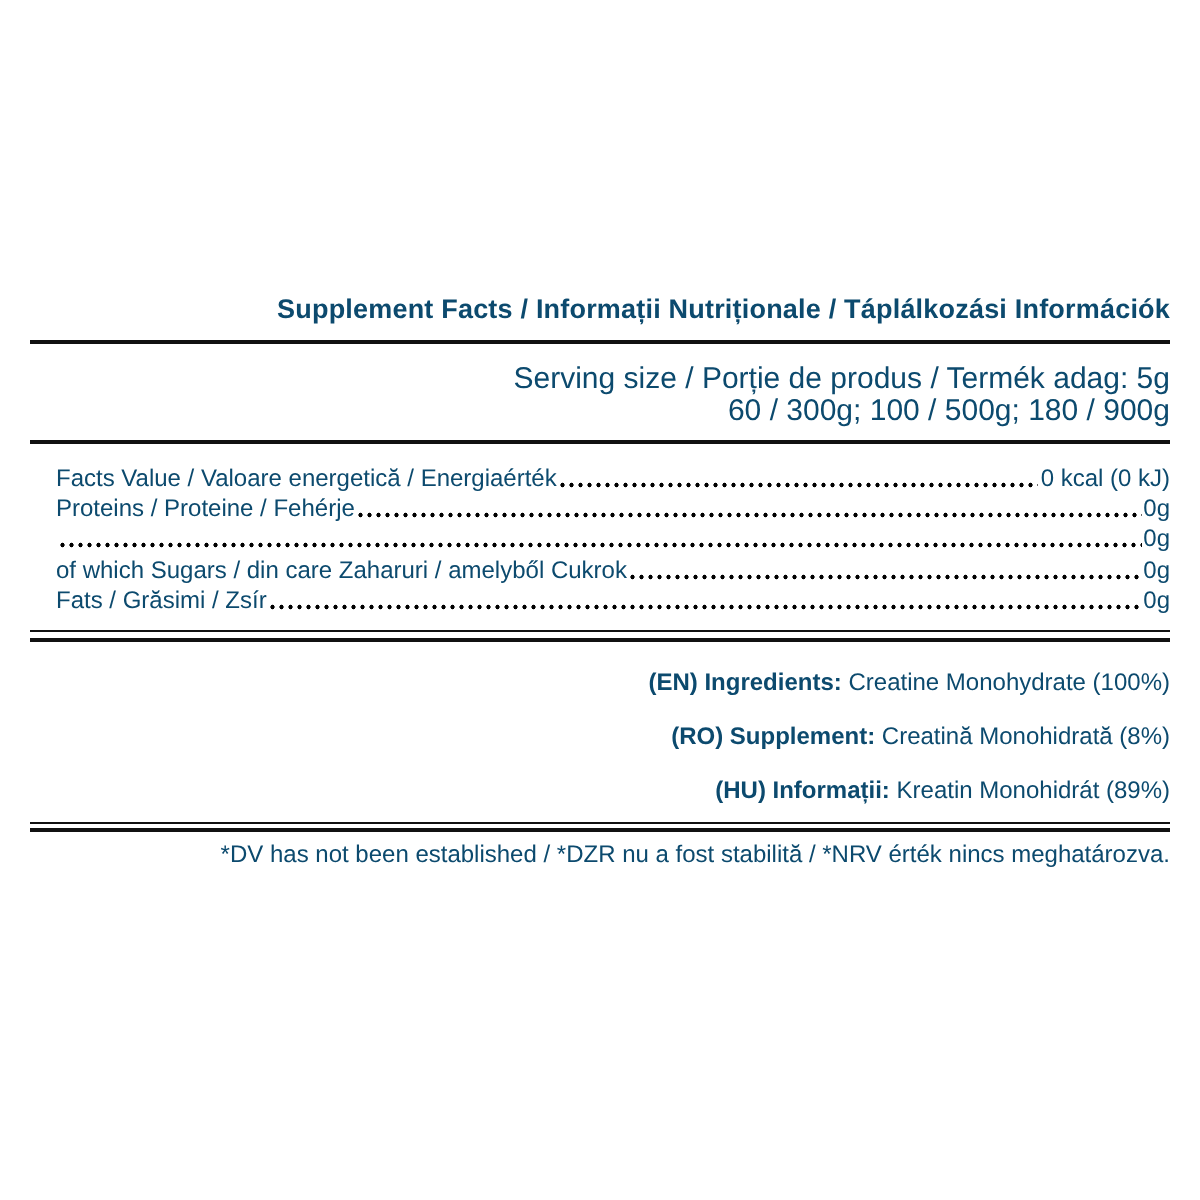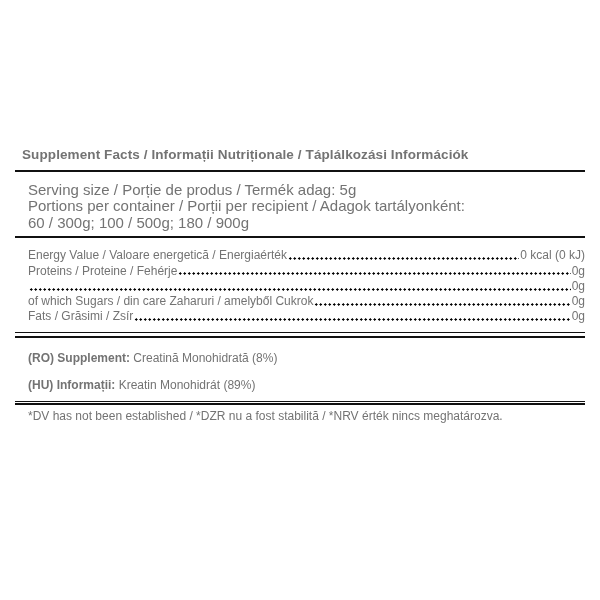--- a/index.html
+++ b/index.html
@@ -6,22 +6,23 @@
     margin: 0;
     padding: 0;
     background: #ffffff;
   }
   .canvas {
     position: relative;
     width: 600px;
     height: 600px;
     background: #ffffff;
     font-family: "Liberation Sans", "DejaVu Sans", sans-serif;
-    color: #737373;
+    color: #0c4a6e;
     overflow: hidden;
+    text-align: right;
   }
   .label {
     position: absolute;
     left: 15px;
     top: 146px;
     width: 570px;
   }
   .header {
     padding-left: 7px;
     font-size: 13.5px;
@@ -100,29 +101,28 @@
 
 <div class="canvas">
   <div class="label">
 
     <div class="header">Supplement Facts / Informații Nutriționale / Táplálkozási Információk</div>
 
     <div class="rule-thick"></div>
 
     <div class="serving">
       <div>Serving size / Porție de produs / Termék adag: 5g</div>
-      <div>Portions per container / Porții per recipient / Adagok tartályonként:</div>
       <div>60 / 300g; 100 / 500g; 180 / 900g</div>
     </div>
 
     <div class="rule-medium"></div>
 
     <div class="nutrients">
       <div class="nutrient-row">
-        <span class="nutrient-name">Energy Value / Valoare energetică / Energiaérték</span>
+        <span class="nutrient-name">Facts Value / Valoare energetică / Energiaérték</span>
         <span class="dots"></span>
         <span class="nutrient-value">0 kcal (0 kJ)</span>
       </div>
       <div class="nutrient-row">
         <span class="nutrient-name">Proteins / Proteine / Fehérje</span>
         <span class="dots"></span>
         <span class="nutrient-value">0g</span>
       </div>
       <div class="nutrient-row">
         <span class="dots"></span>
@@ -137,20 +137,24 @@
         <span class="nutrient-name">Fats / Grăsimi / Zsír</span>
         <span class="dots"></span>
         <span class="nutrient-value">0g</span>
       </div>
     </div>
 
     <div class="rule-double-wide"></div>
 
     <div class="ingredients">
       <div class="ingredient-row">
+        <span class="ingredient-label">(EN) Ingredients: </span>
+        <span>Creatine Monohydrate (100%)</span>
+      </div>
+      <div class="ingredient-row">
         <span class="ingredient-label">(RO) Supplement: </span>
         <span>Creatină Monohidrată (8%)</span>
       </div>
       <div class="ingredient-row">
         <span class="ingredient-label">(HU) Informații: </span>
         <span>Kreatin Monohidrát (89%)</span>
       </div>
     </div>
 
     <div class="rule-double-tight"></div>

